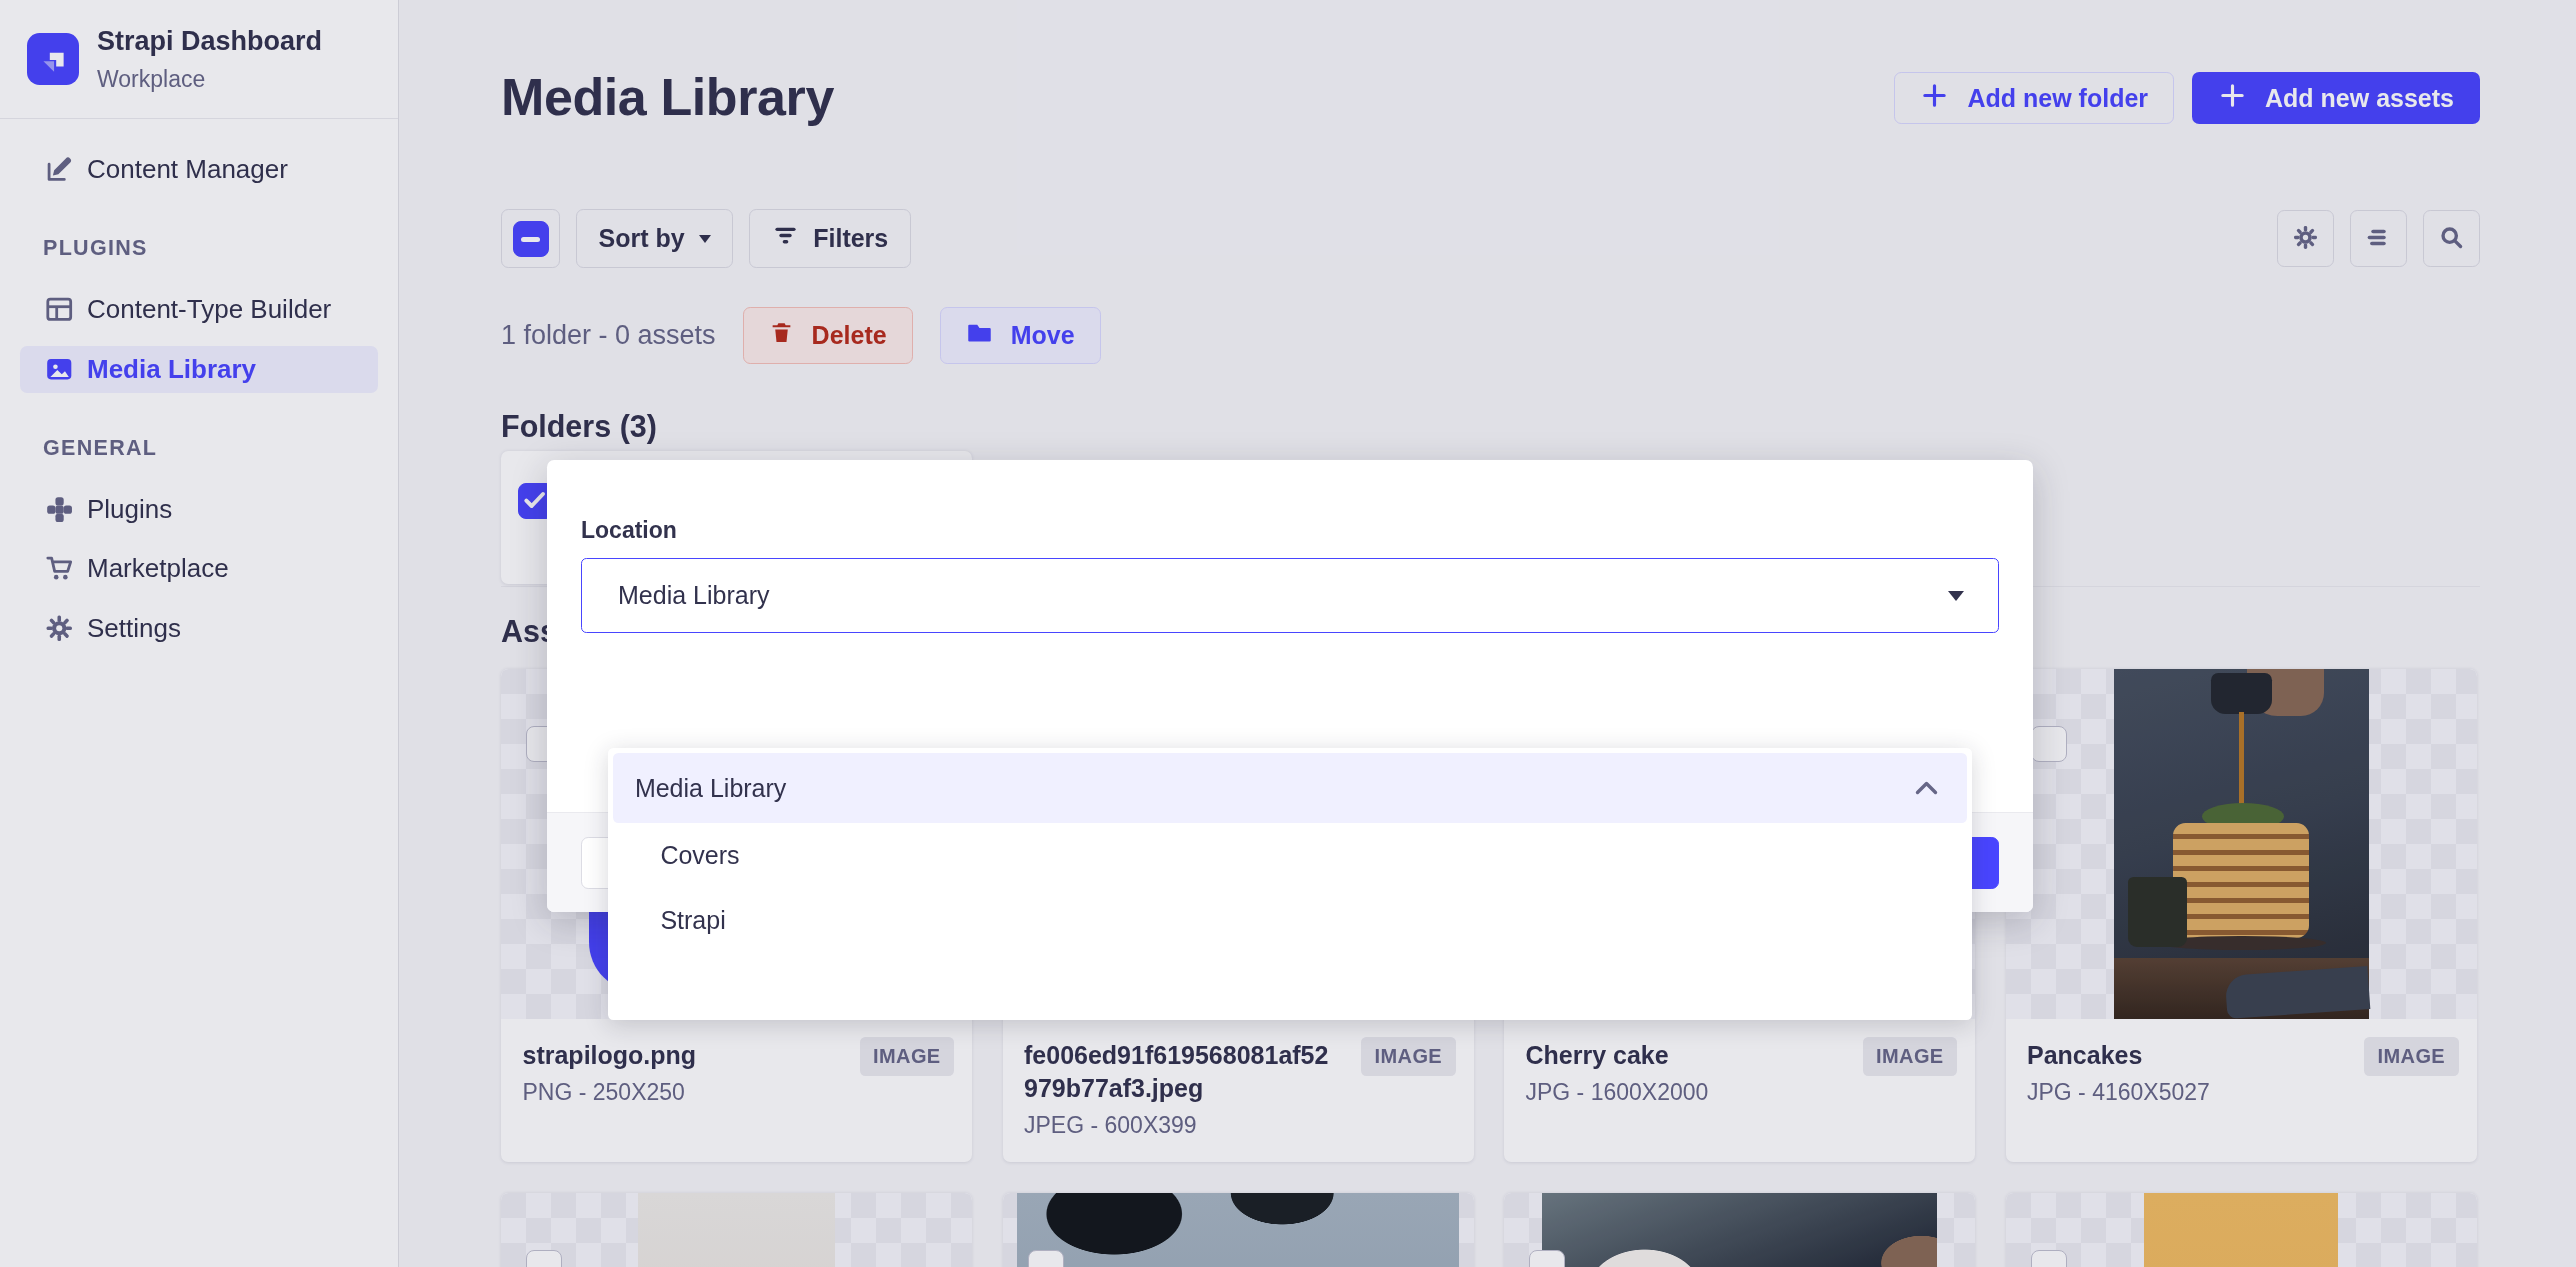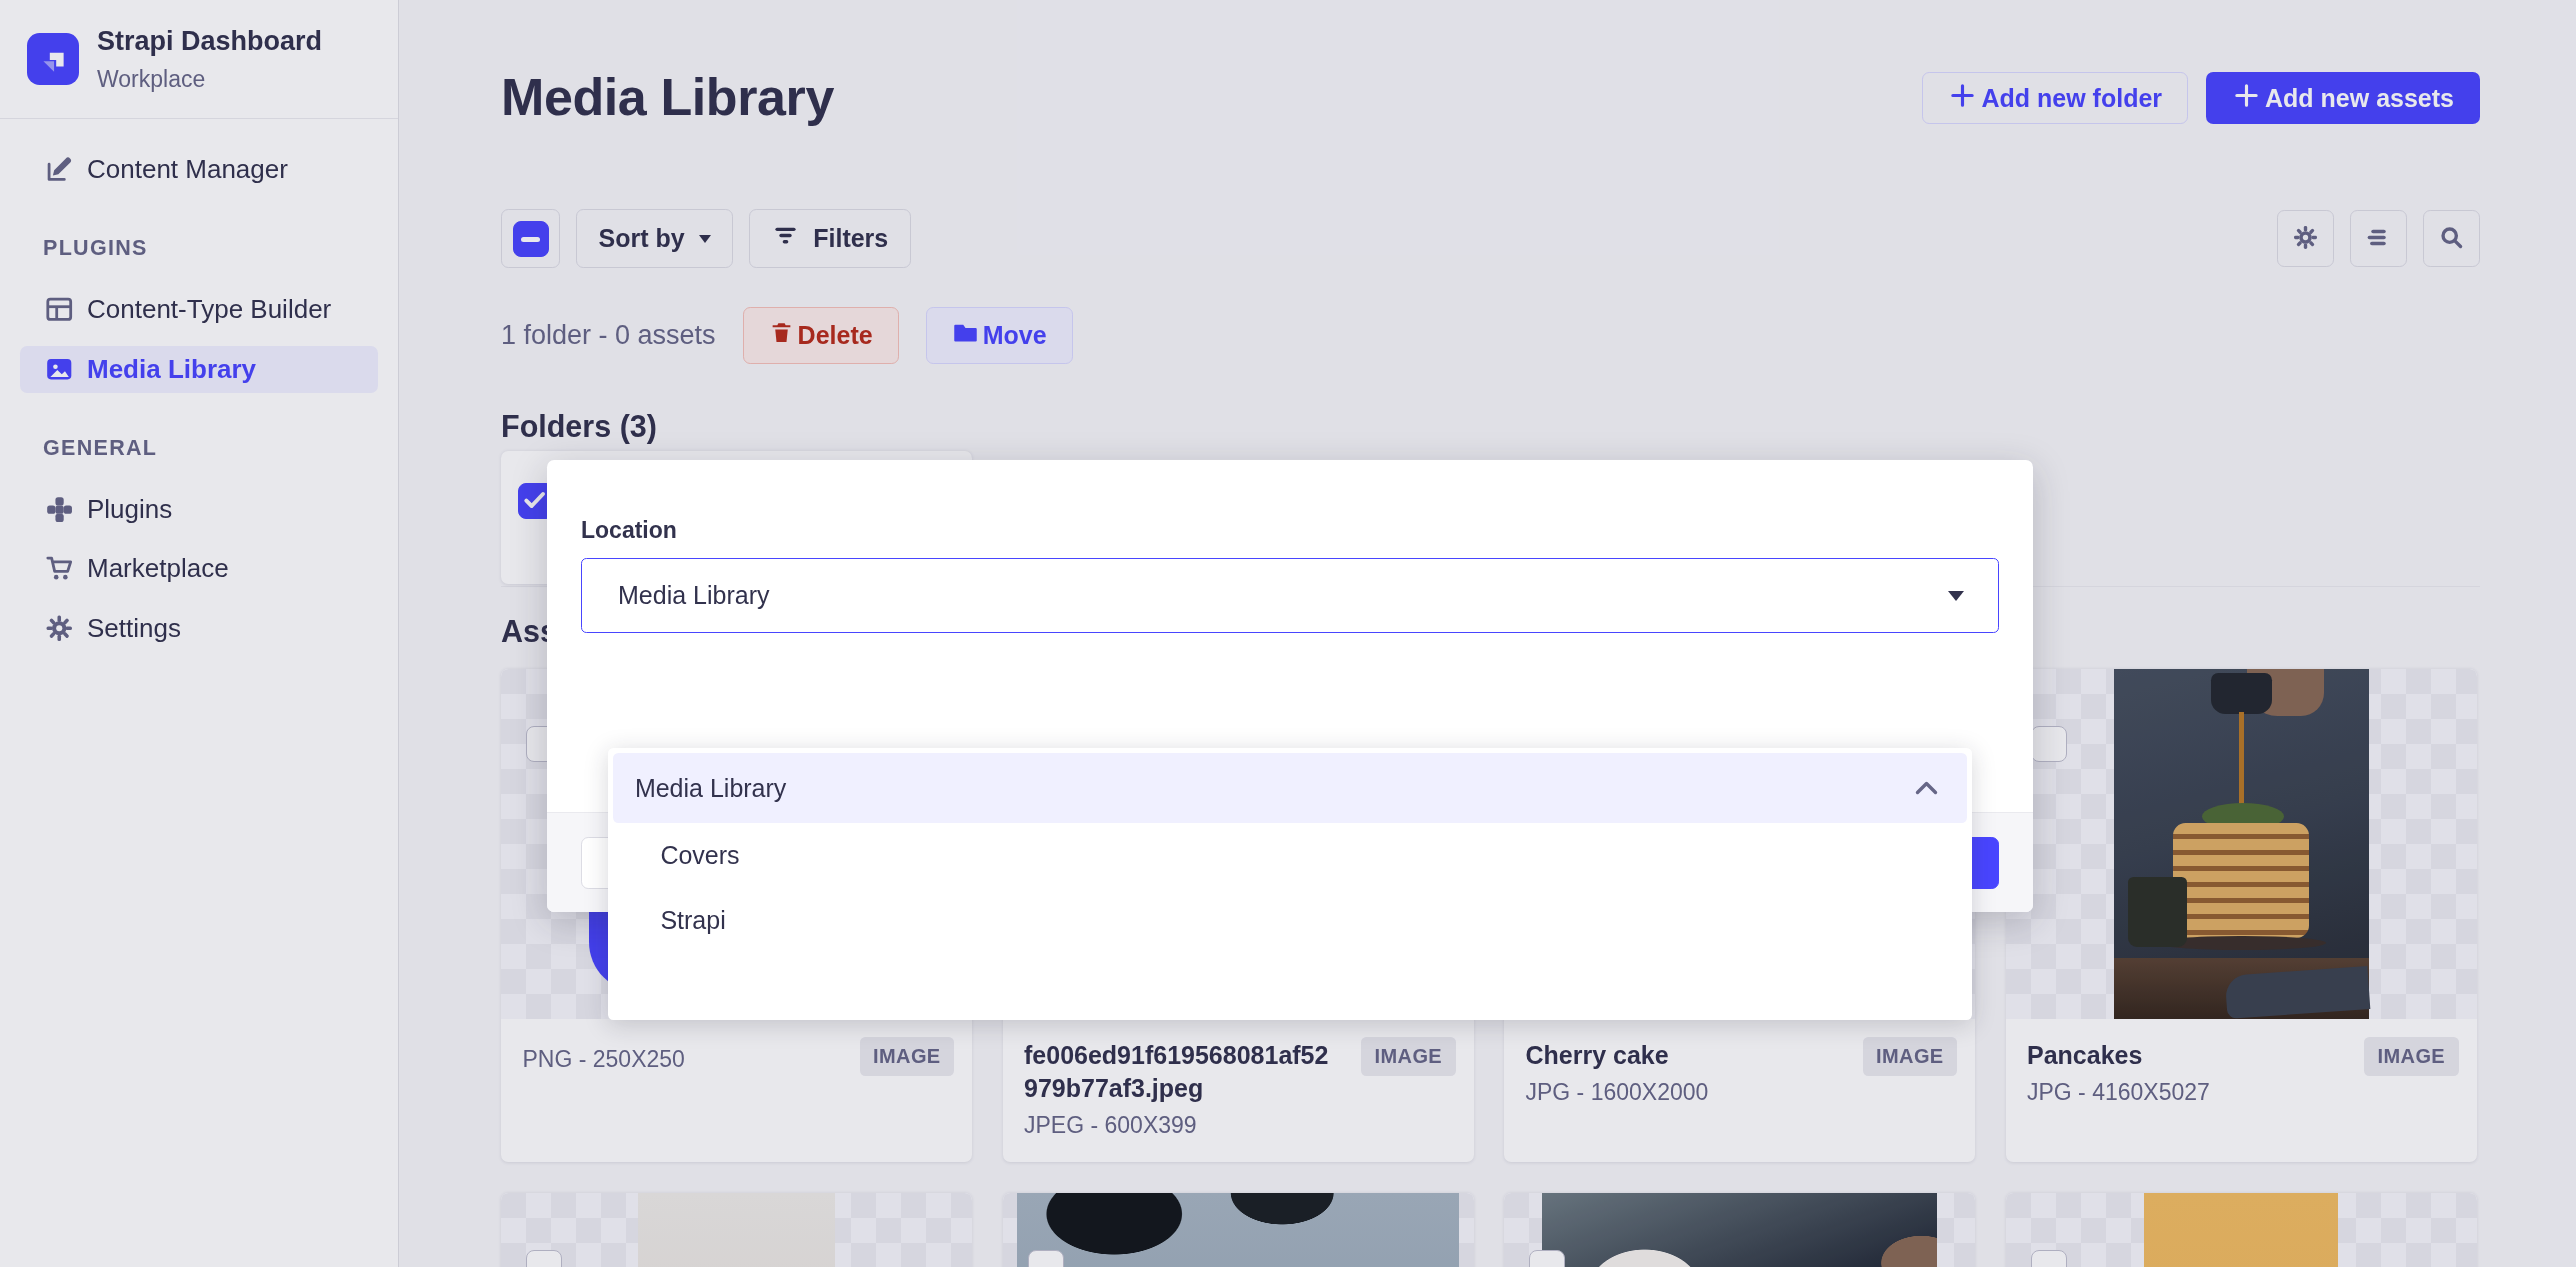--- a/index.html
+++ b/index.html
@@ -33,21 +33,21 @@
   .nav-item.active{ background:var(--primary-light); color:var(--primary); font-weight:600;}
   .sec-head{ margin:43px 0 25px; padding:0 43px; font-size:21.5px; font-weight:700;
     letter-spacing:1.3px; color:var(--muted);}
 
   
   .main{ position:absolute; left:399px; right:0; top:0; bottom:0;
     padding:67px 96px 0 102px; background:#f6f6f9;}
   .page-head{ display:flex; justify-content:space-between; align-items:flex-start;}
   .page-title{ font-size:52px; font-weight:700; color:var(--text); letter-spacing:-0.4px;}
   .head-actions{ display:flex; gap:18px; margin-top:5.4px;}
-  .btn{ display:inline-flex; align-items:center; gap:4px; height:52px; padding:0 25px;
+  .btn{ display:inline-flex; align-items:center; gap:18px; height:52px; padding:0 25px;
     border-radius:7.2px; font-size:25px; font-weight:600; cursor:pointer; border:1.3px solid transparent;}
   .btn-outline-primary{ border-color:var(--primary-border); color:var(--primary); background:transparent;}
   .btn-solid-primary{ background:var(--primary); color:#fff;}
 
   .toolbar{ margin-top:82px; display:flex; justify-content:space-between; align-items:center;}
   .toolbar-left{ display:flex; gap:16px; }
   .tool-box{ height:59px; border:0.9px solid var(--border); border-radius:7.2px; background:transparent;
     display:flex; align-items:center; justify-content:center; padding:0 21.5px; gap:14.3px;
     font-size:25px; font-weight:600; color:var(--text); cursor:pointer;}
   .tool-box.square{ width:59px; padding:0;}
@@ -387,20 +387,21 @@
       <div class="card-img">
         <span class="cb"></span>
         <div class="strapi-big">
           <svg width="170" height="170" viewBox="0 0 64 64">
             <path fill="rgba(255,255,255,.5)" d="M14 36 L34 36 L34 56 Z"></path>
             <path fill="#fff" d="M26 20 H52 V46 H38 V34 H26 Z"></path>
           </svg>
         </div>
       </div>
       <div class="card-info">
+        <div class="fname">strapilogo.png</div>
         <div class="fmeta">PNG - 250X250</div>
         <span class="badge">IMAGE</span>
       </div>
     </div>
 
     <div class="card">
       <div class="card-img">
         <span class="cb"></span>
         <div class="ph ph-muted1"></div>
       </div>

